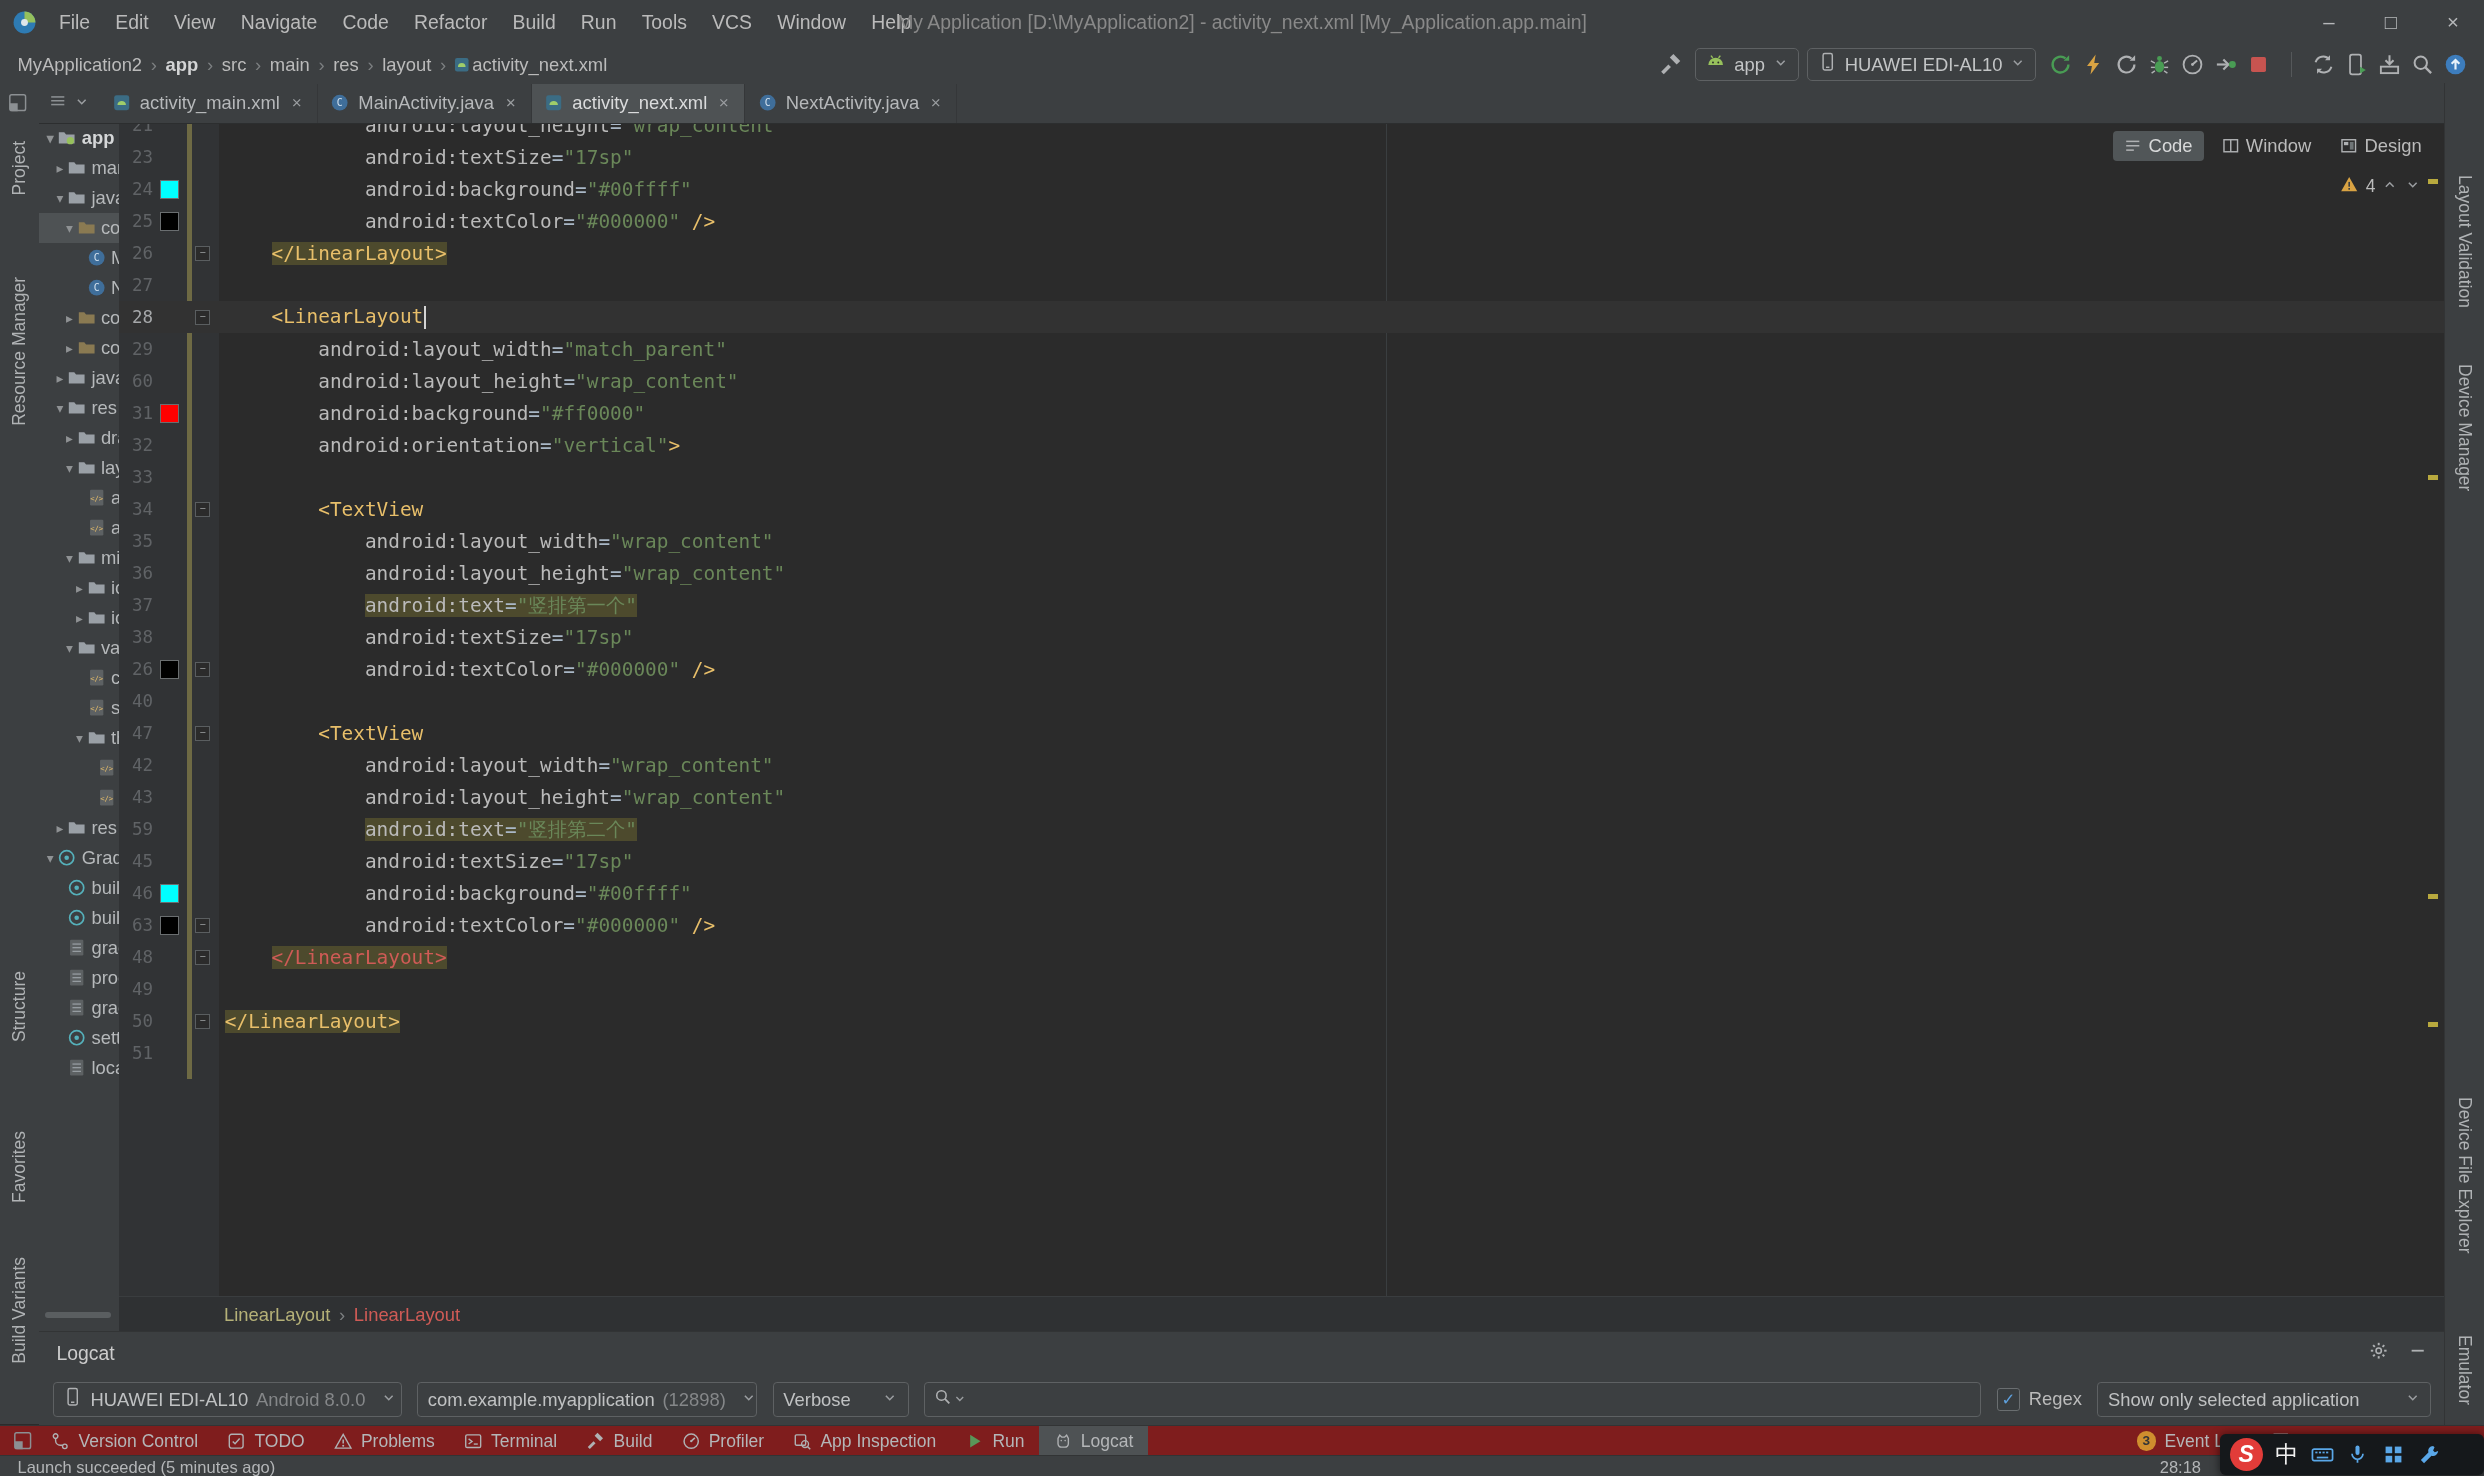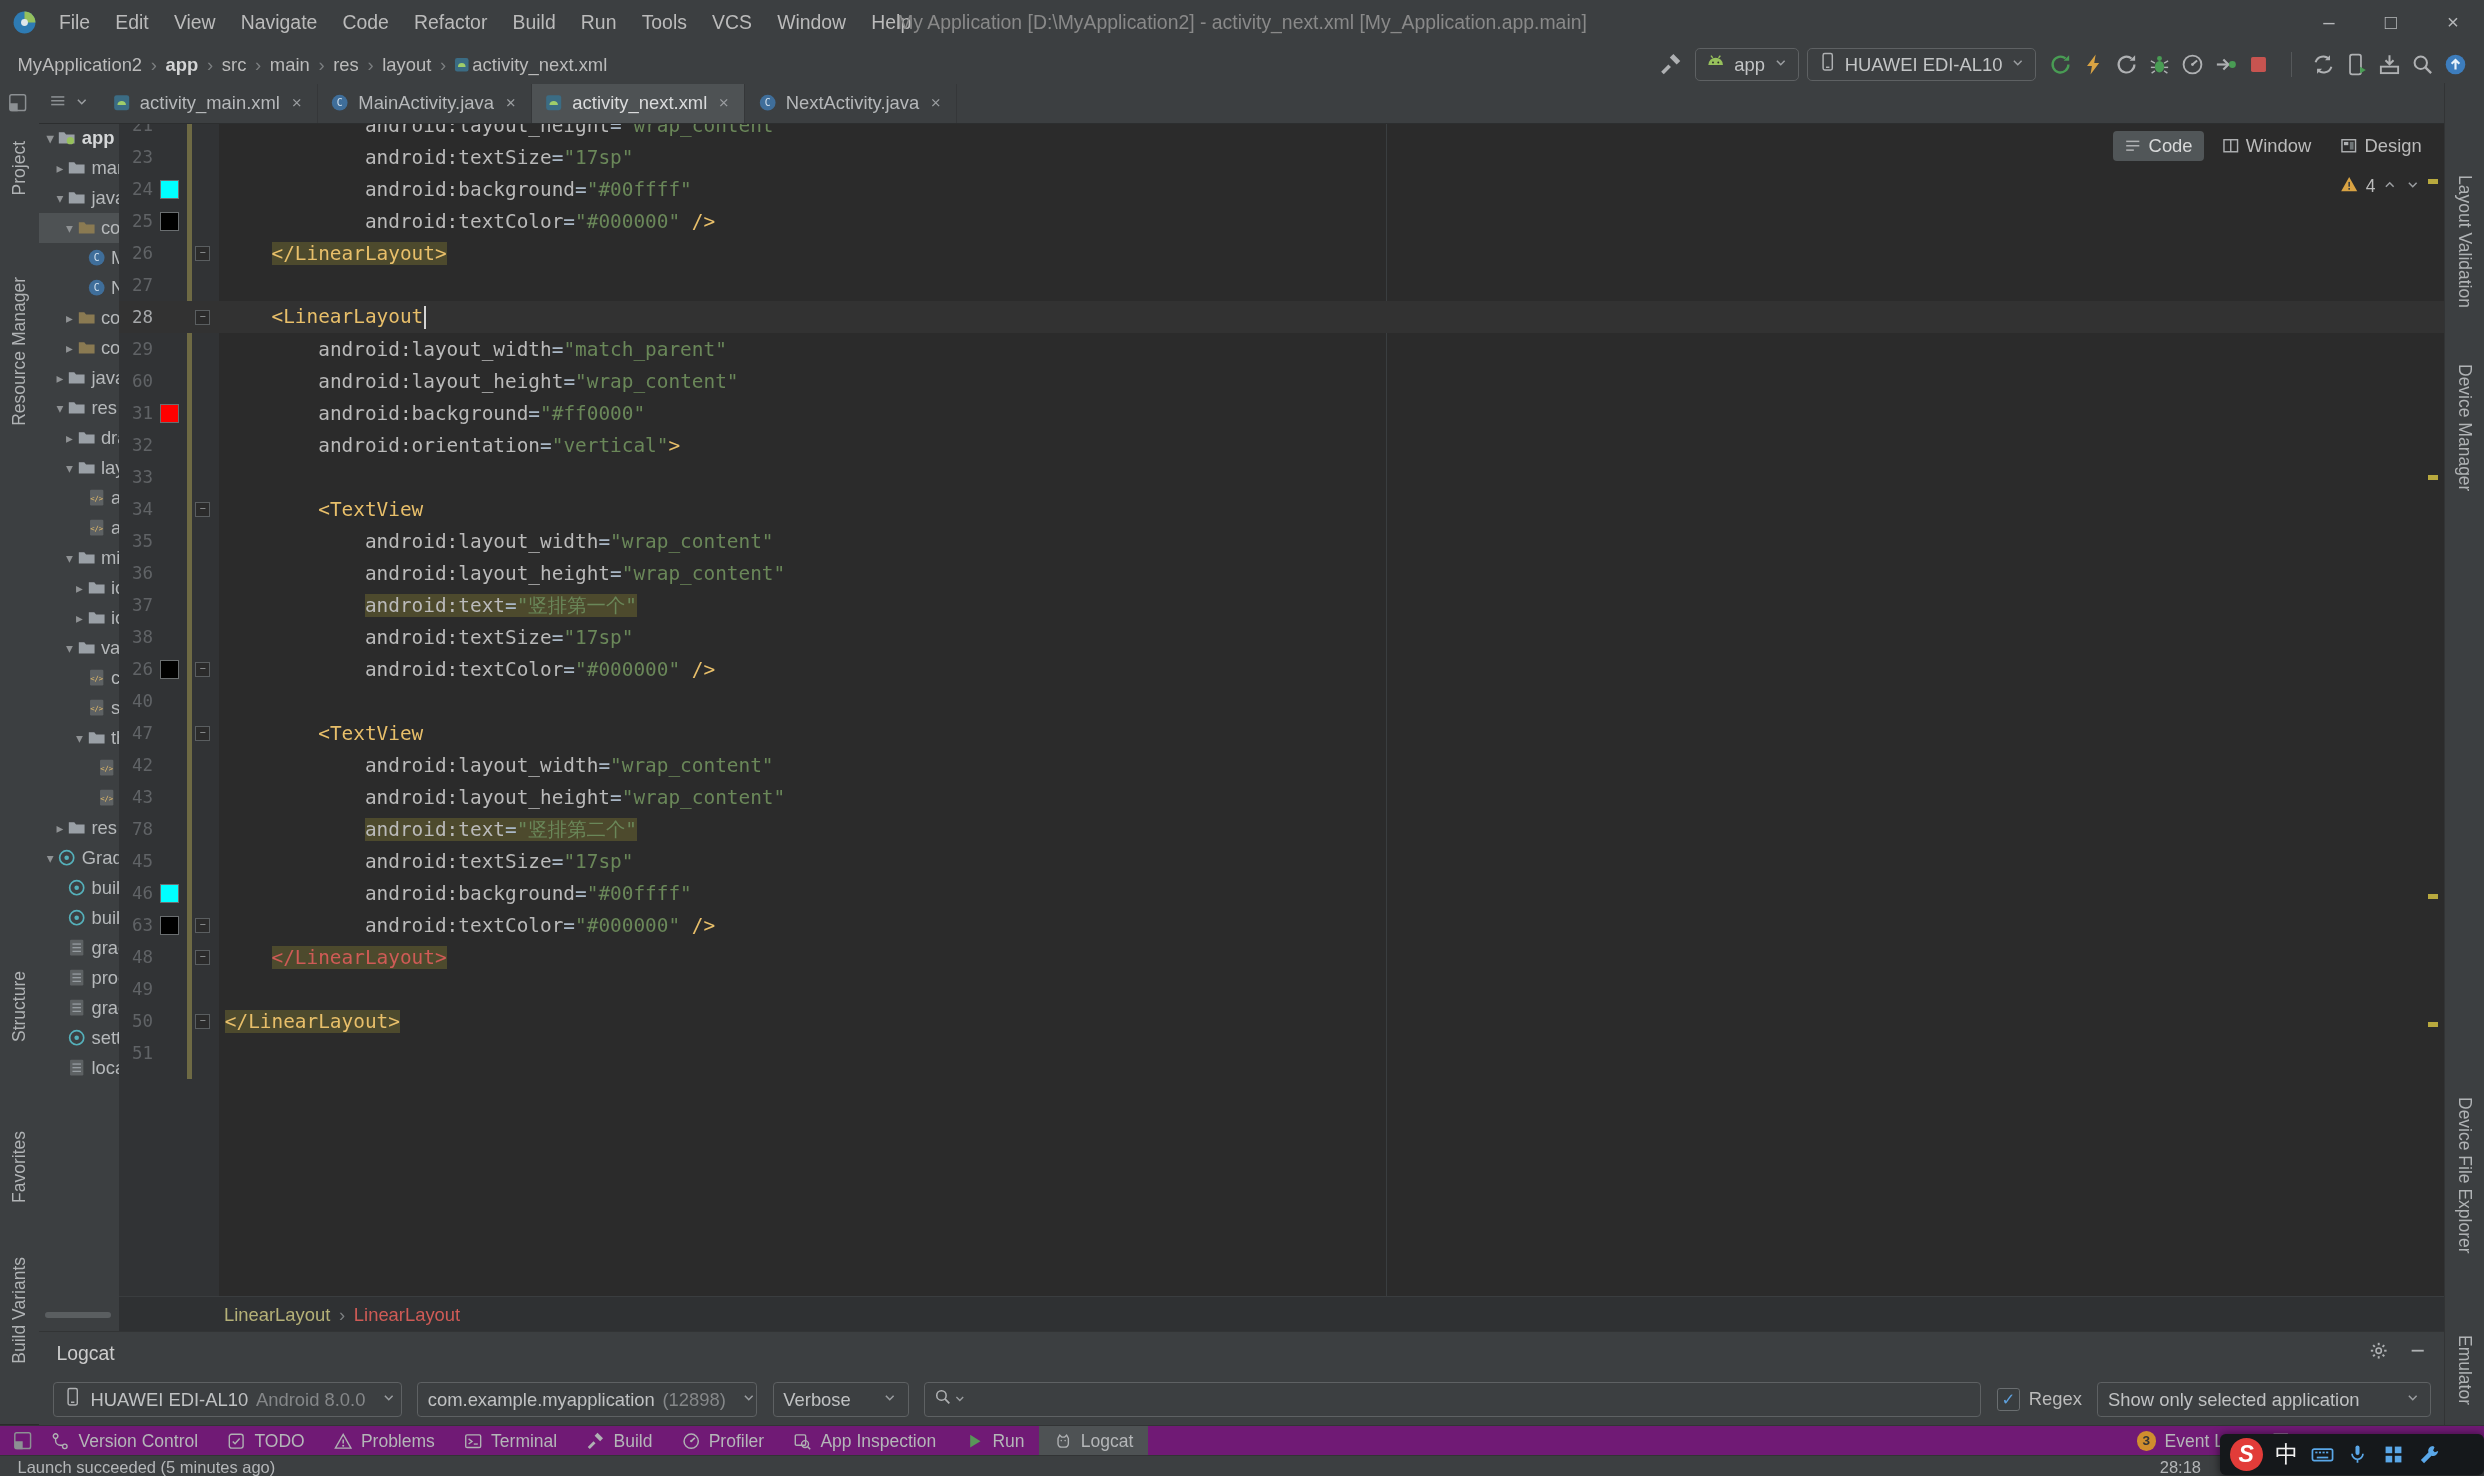--- a/index.html
+++ b/index.html
@@ -91,21 +91,21 @@
   .combo{display:flex;align-items:center;gap:7.8px;border:1px solid #5e6163;border-radius:3.9px;height:35px;padding:0 9.7px;
          color:#c0c2c3;background:#3c3f41;box-sizing:border-box;white-space:nowrap;overflow:hidden;}
   .combo .dim{color:#858789;}
   .combo .spring{flex:1;}
   .search-box{height:35px;border:1px solid #5e6163;border-radius:3.9px;display:flex;align-items:center;padding:0 8.7px;gap:1.9px;flex:1;box-sizing:border-box;}
   .search-box input{flex:1;background:transparent;border:none;outline:none;color:#c0c2c3;font-size:18.4px;font-family:"Liberation Sans",sans-serif;}
   .checkbox{width:21.3px;height:21.3px;border:1px solid #6a6e70;border-radius:2.9px;display:flex;align-items:center;justify-content:center;
             color:#5ea0dd;font-size:16.5px;background:#393d3f;}
 
   
-  .bottom-bar{position:absolute;left:0;right:0;top:1425px;height:30px;background:#701a75;border-top:1px solid #323435;
+  .bottom-bar{position:absolute;left:0;right:0;top:1425px;height:30px;background:#7f1d1d;border-top:1px solid #323435;
               display:flex;align-items:center;padding-left:7.8px;font-size:17.5px;color:#b4b6b8;z-index:7;}
   .bb-item{display:flex;align-items:center;gap:8.7px;padding:0 14.6px;height:100%;}
   .bb-item.active{background:#4e5254;}
   .bb-right{position:absolute;right:56px;top:0;display:flex;align-items:center;gap:29px;height:100%;}
   .badge{width:19.4px;height:19.4px;border-radius:50%;background:#cf8e2e;color:#323537;font-size:13.6px;font-weight:bold;
          display:flex;align-items:center;justify-content:center;}
   .status-bar{position:absolute;left:0;right:0;top:1455px;height:22px;background:#3c3f41;border-top:1px solid #323435;
               display:flex;align-items:center;padding-left:17.5px;font-size:16.5px;color:#b4b6b8;z-index:7;}
   .sb-right{position:absolute;right:283px;color:#b4b6b8;}
 
@@ -905,21 +905,21 @@
           <span class="slot-fold"></span>
           <span class="ctext">            <span class="tk-a">android:layout_width</span><span class="tk-p">=</span><span class="tk-v">"wrap_content"</span></span>
         </div>
         <div class="code-line">
           <span class="lnum">43</span>
           <span class="slot-sw"></span>
           <span class="slot-fold"></span>
           <span class="ctext">            <span class="tk-a">android:layout_height</span><span class="tk-p">=</span><span class="tk-v">"wrap_content"</span></span>
         </div>
         <div class="code-line">
-          <span class="lnum">78</span>
+          <span class="lnum">59</span>
           <span class="slot-sw"></span>
           <span class="slot-fold"></span>
           <span class="ctext">            <span class="tk-a hl">android:text</span><span class="tk-p hl">=</span><span class="tk-v hl">"竖排第二个"</span></span>
         </div>
         <div class="code-line">
           <span class="lnum">45</span>
           <span class="slot-sw"></span>
           <span class="slot-fold"></span>
           <span class="ctext">            <span class="tk-a">android:textSize</span><span class="tk-p">=</span><span class="tk-v">"17sp"</span></span>
         </div>

